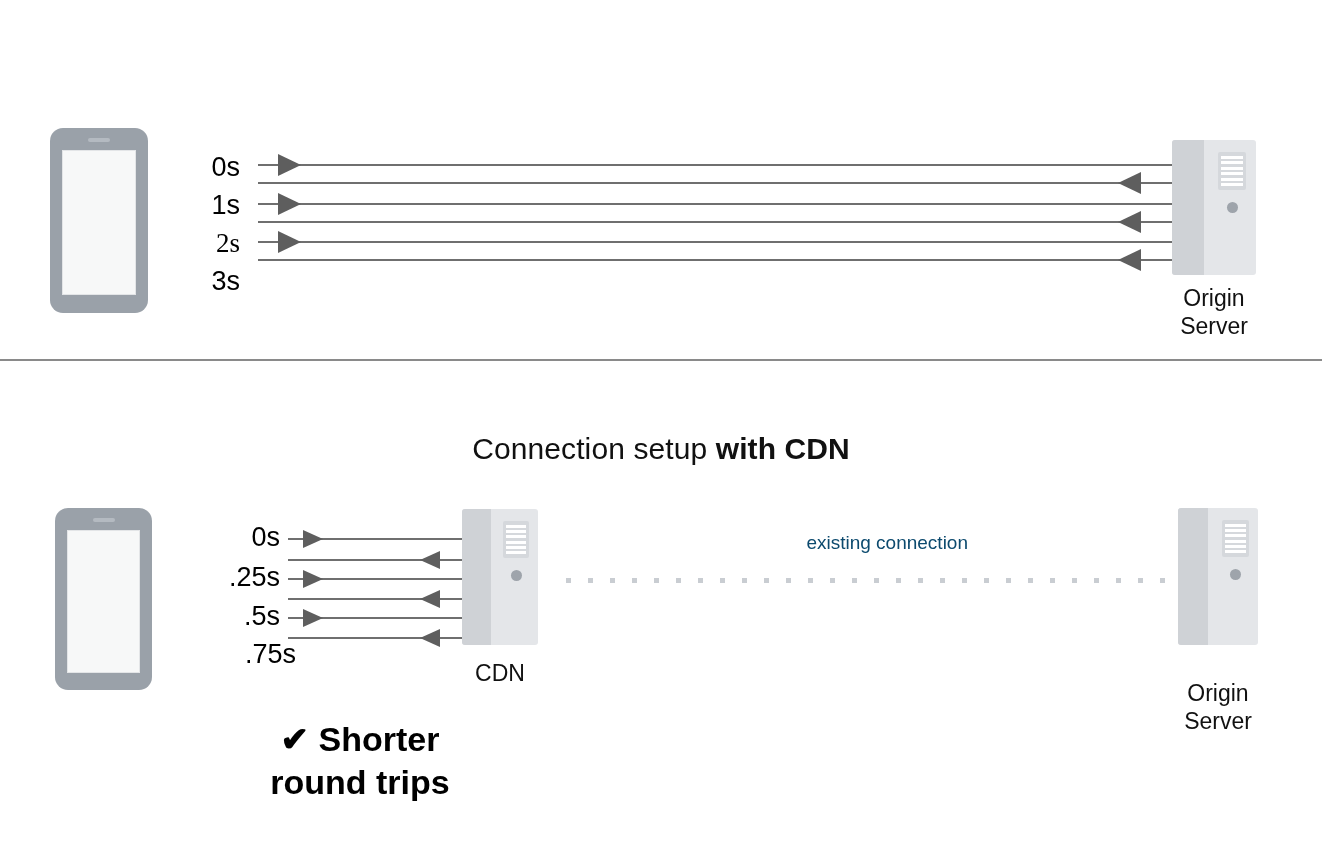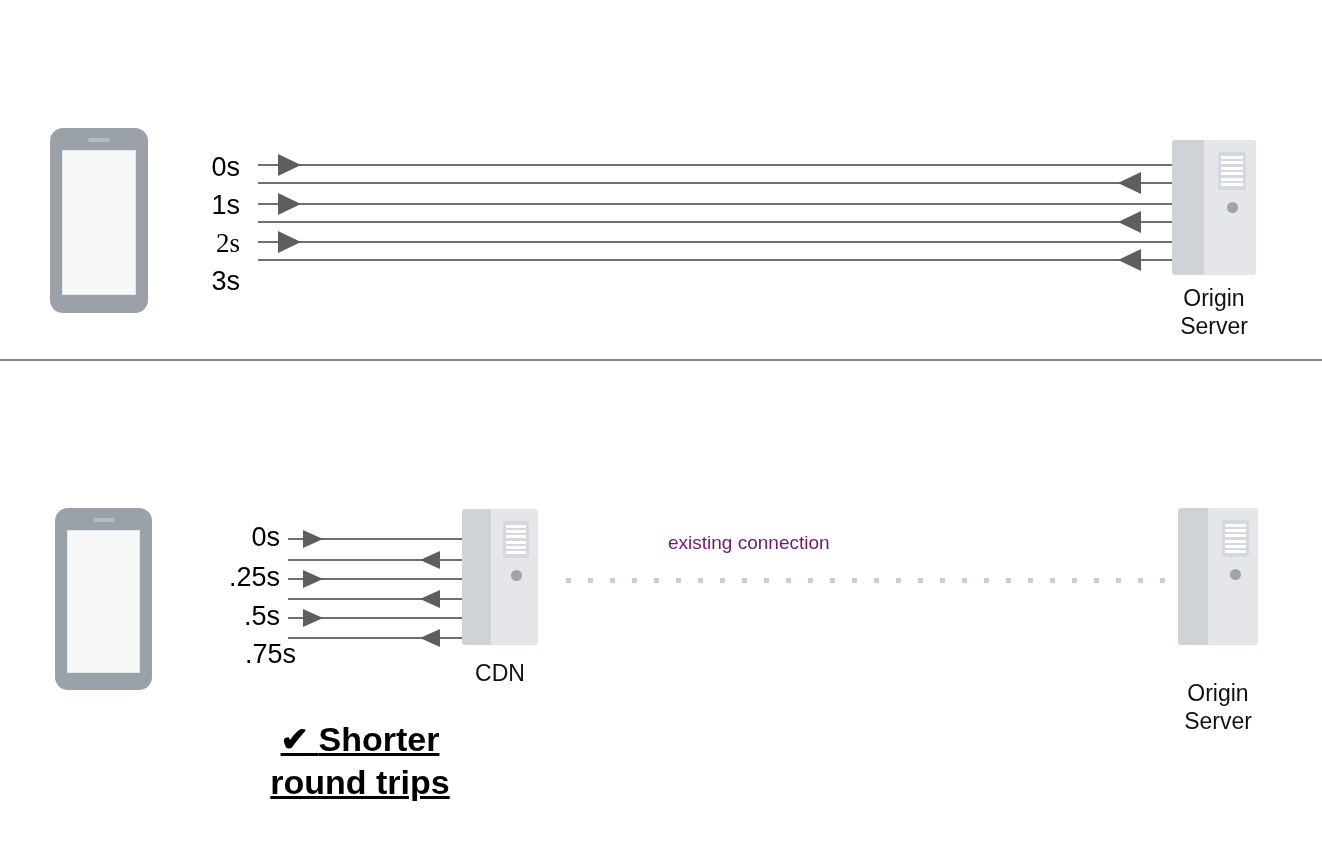--- a/index.html
+++ b/index.html
@@ -148,22 +148,22 @@
     position: absolute;
     height: 5px;
     background-image: linear-gradient(to right, #c9cdd2 0 5px, transparent 5px 100%);
     background-size: 22px 5px;
     background-repeat: repeat-x;
   }
   .conn-label {
     position: absolute;
     font-size: 19px;
     line-height: 22px;
-    color: #701a75;
-    text-align: left;
+    color: #0c4a6e;
+    text-align: right;
     white-space: nowrap;
   }
 
   
   .benefit {
     position: absolute;
     text-align: center;
     font-weight: bold;
     font-size: 34px;
     line-height: 43px;
@@ -215,20 +215,23 @@
         <i style="height:3px;"></i>
         <i style="height:3px;"></i>
     </div>
     <div class="dot" style="left:55px; top:62px; width:11px; height:11px;"></div>
   </div>
   <div class="server-label" style="left:1152px; top:284px; width:124px;">Origin
 Server</div>
 
   <div class="divider" style="top:359px;"></div>
 
+  <div class="section-title" style="top:434px;">
+    <span>Connection setup </span><span class="strong">with CDN</span>
+  </div>
 
   <div class="phone" style="left:55px; top:508px; width:97px; height:182px;">
     <div class="speaker" style="left:38px; top:10px; width:22px; height:4px;"></div>
     <div class="screen" style="left:12px; top:22px; width:73px; height:143px;"></div>
   </div>
 
   <div class="time-label" style="left:180px; top:524px; width:100px;">0s</div>
   <div class="time-label" style="left:180px; top:564px; width:100px;">.25s</div>
   <div class="time-label" style="left:180px; top:603px; width:100px;">.5s</div>
   <div class="time-label" style="left:196px; top:641px; width:100px;">.75s</div>
@@ -276,17 +279,17 @@
         <i style="height:3px;"></i>
       <i style="height:3px;"></i>
         <i style="height:3px;"></i>
         <i style="height:3px;"></i>
     </div>
     <div class="dot" style="left:52px; top:61px; width:11px; height:11px;"></div>
   </div>
   <div class="server-label" style="left:1156px; top:679px; width:124px;">Origin
 Server</div>
 
-  <div class="benefit" style="left:200px; top:718px; width:320px;text-decoration:underline;"><span>✔</span> <span>Shorter
+  <div class="benefit" style="left:200px; top:718px; width:320px;"><span>✔</span> <span>Shorter
 round trips</span></div>
 
 
 </div>
 
 </body></html>

